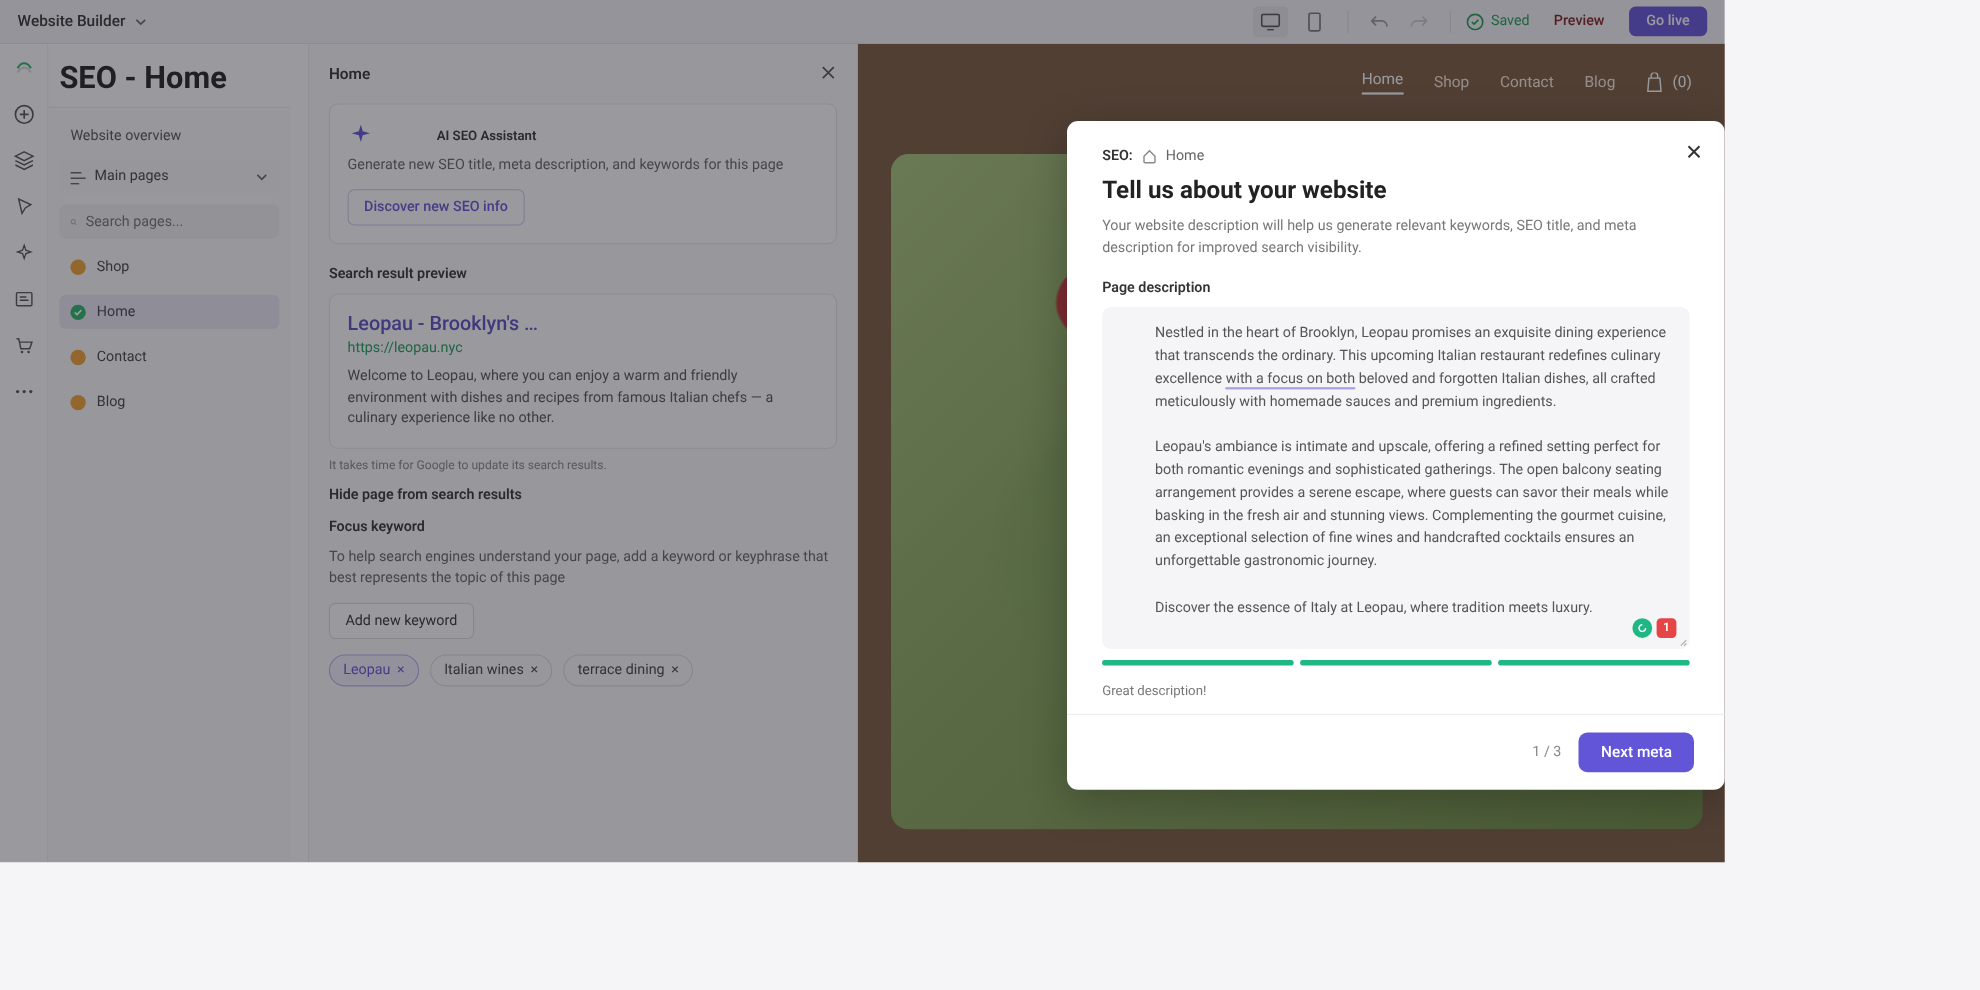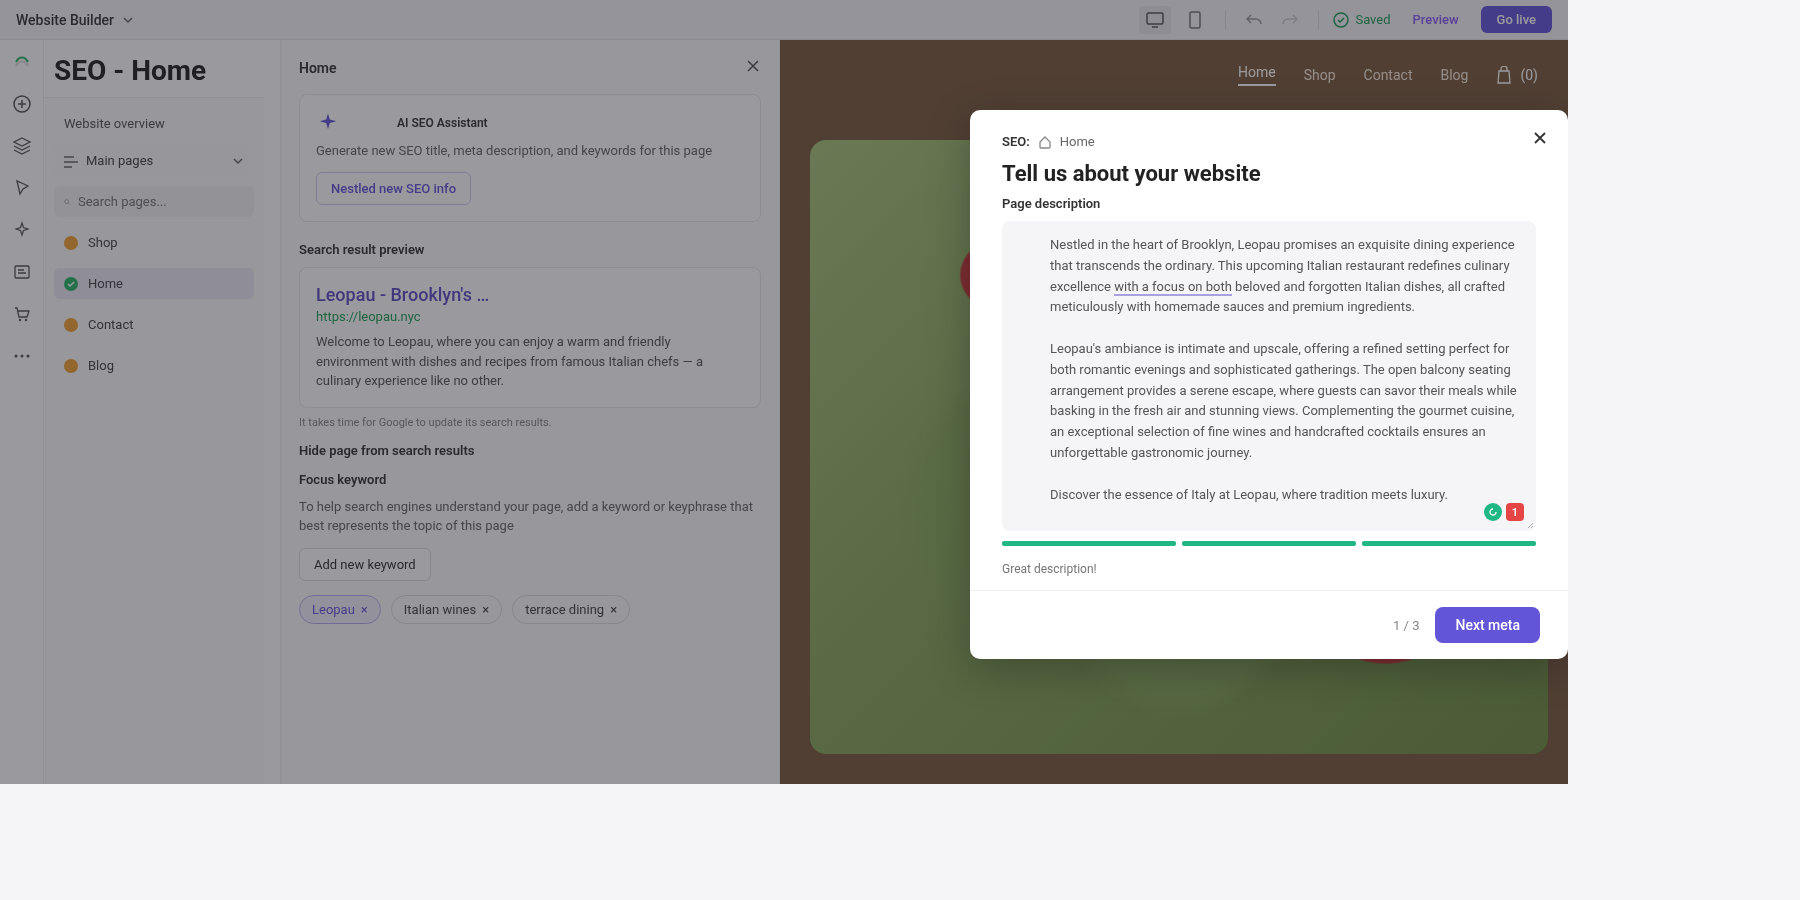--- a/index.html
+++ b/index.html
@@ -7,21 +7,21 @@
 
 
 .top-header { height: 40px; background: #f5f5f7; display: flex; align-items: center; justify-content: space-between; padding: 0 16px; border-bottom: 1px solid #e5e5e5; }
 .header-left { display: flex; align-items: center; gap: 8px; font-size: 14px; color: #333; font-weight: 500; }
 .header-right { display: flex; align-items: center; gap: 8px; }
 .device-btn { width: 32px; height: 28px; display: flex; align-items: center; justify-content: center; border-radius: 4px; }
 .device-btn.active { background: #e8e8ec; }
 .header-icon-btn { width: 28px; height: 28px; display: flex; align-items: center; justify-content: center; }
 .header-divider { width: 1px; height: 20px; background: #ddd; margin: 0 6px; }
 .saved-indicator { display: flex; align-items: center; gap: 6px; color: #1f9d55; font-size: 13px; }
-.preview-btn { padding: 6px 14px; font-size: 13px; color: #8b5cf6; font-weight: 500; }
+.preview-btn { padding: 6px 14px; font-size: 13px; color: #7f1d1d; font-weight: 500; }
 .golive-btn { padding: 6px 16px; background: #6355d8; color: #fff; border-radius: 6px; font-size: 13px; font-weight: 500; border: none; }
 
 
 .left-rail { position: absolute; left: 0; top: 40px; bottom: 0; width: 44px; background: #fff; border-right: 1px solid #eee; display: flex; flex-direction: column; align-items: center; padding-top: 10px; gap: 18px; }
 .rail-icon { width: 24px; height: 24px; display: flex; align-items: center; justify-content: center; }
 
 
 .main-area { position: absolute; left: 44px; top: 40px; right: 0; bottom: 0; display: flex; }
 
 
@@ -259,21 +259,21 @@
     <div class="seo-content">
       <div class="seo-page-name">Home</div>
       <div class="ai-box">
         <div class="ai-title-row">
           <svg class="ai-icon" width="20" height="20" viewBox="0 0 20 20">
               <path d="M10 2l1.5 5L17 8.5l-5.5 1.5L10 15l-1.5-5L3 8.5 8.5 7z" fill="#6355d8"></path>
             </svg>
           <span class="ai-title">AI SEO Assistant</span>
         </div>
         <div class="ai-desc">Generate new SEO title, meta description, and keywords for this page</div>
-        <button class="generate-btn">Nestled new SEO info</button>
+        <button class="generate-btn">Discover new SEO info</button>
       </div>
 
       <div class="section-label">Search result preview</div>
       <div class="preview-card">
         <div class="preview-title">Leopau - Brooklyn's …</div>
         <div class="preview-url">https://leopau.nyc</div>
         <div class="preview-desc">Welcome to Leopau, where you can enjoy a warm and friendly environment with dishes and recipes from famous Italian chefs — a culinary experience like no other.</div>
       </div>
       <div class="preview-note">It takes time for Google to update its search results.</div>
 
@@ -325,20 +325,21 @@
     </div>
     <div class="modal-body">
       <div class="breadcrumb">
         <span class="breadcrumb-strong">SEO:</span>
         <svg width="14" height="14" viewBox="0 0 14 14">
             <path d="M2 7l5-5 5 5v5a1 1 0 01-1 1H3a1 1 0 01-1-1z" stroke="#888" stroke-width="1.3" fill="none"></path>
           </svg>
         <span>Home</span>
       </div>
       <div class="modal-title">Tell us about your website</div>
+      <div class="modal-sub">Your website description will help us generate relevant keywords, SEO title, and meta description for improved search visibility.</div>
       <div class="field-label">Page description</div>
       <div class="textarea-wrap">
         <div class="textarea-content"><span>Nestled in the heart of Brooklyn, Leopau promises an exquisite dining experience that transcends the ordinary. This upcoming Italian restaurant redefines culinary excellence </span><span class="grammar-underline">with a focus on both</span><span> beloved and forgotten Italian dishes, all crafted meticulously with homemade sauces and premium ingredients.</span>
 
 <span>Leopau's ambiance is intimate and upscale, offering a refined setting perfect for both romantic evenings and sophisticated gatherings. The open balcony seating arrangement provides a serene escape, where guests can savor their meals while basking in the fresh air and stunning views. Complementing the gourmet cuisine, an exceptional selection of fine wines and handcrafted cocktails ensures an unforgettable gastronomic journey.</span>
 
 <span>Discover the essence of Italy at Leopau, where tradition meets luxury.</span></div>
         <div class="textarea-badges">
           <span class="g-badge" style="background:#1fb884;">
               <svg width="10" height="10" viewBox="0 0 10 10">

